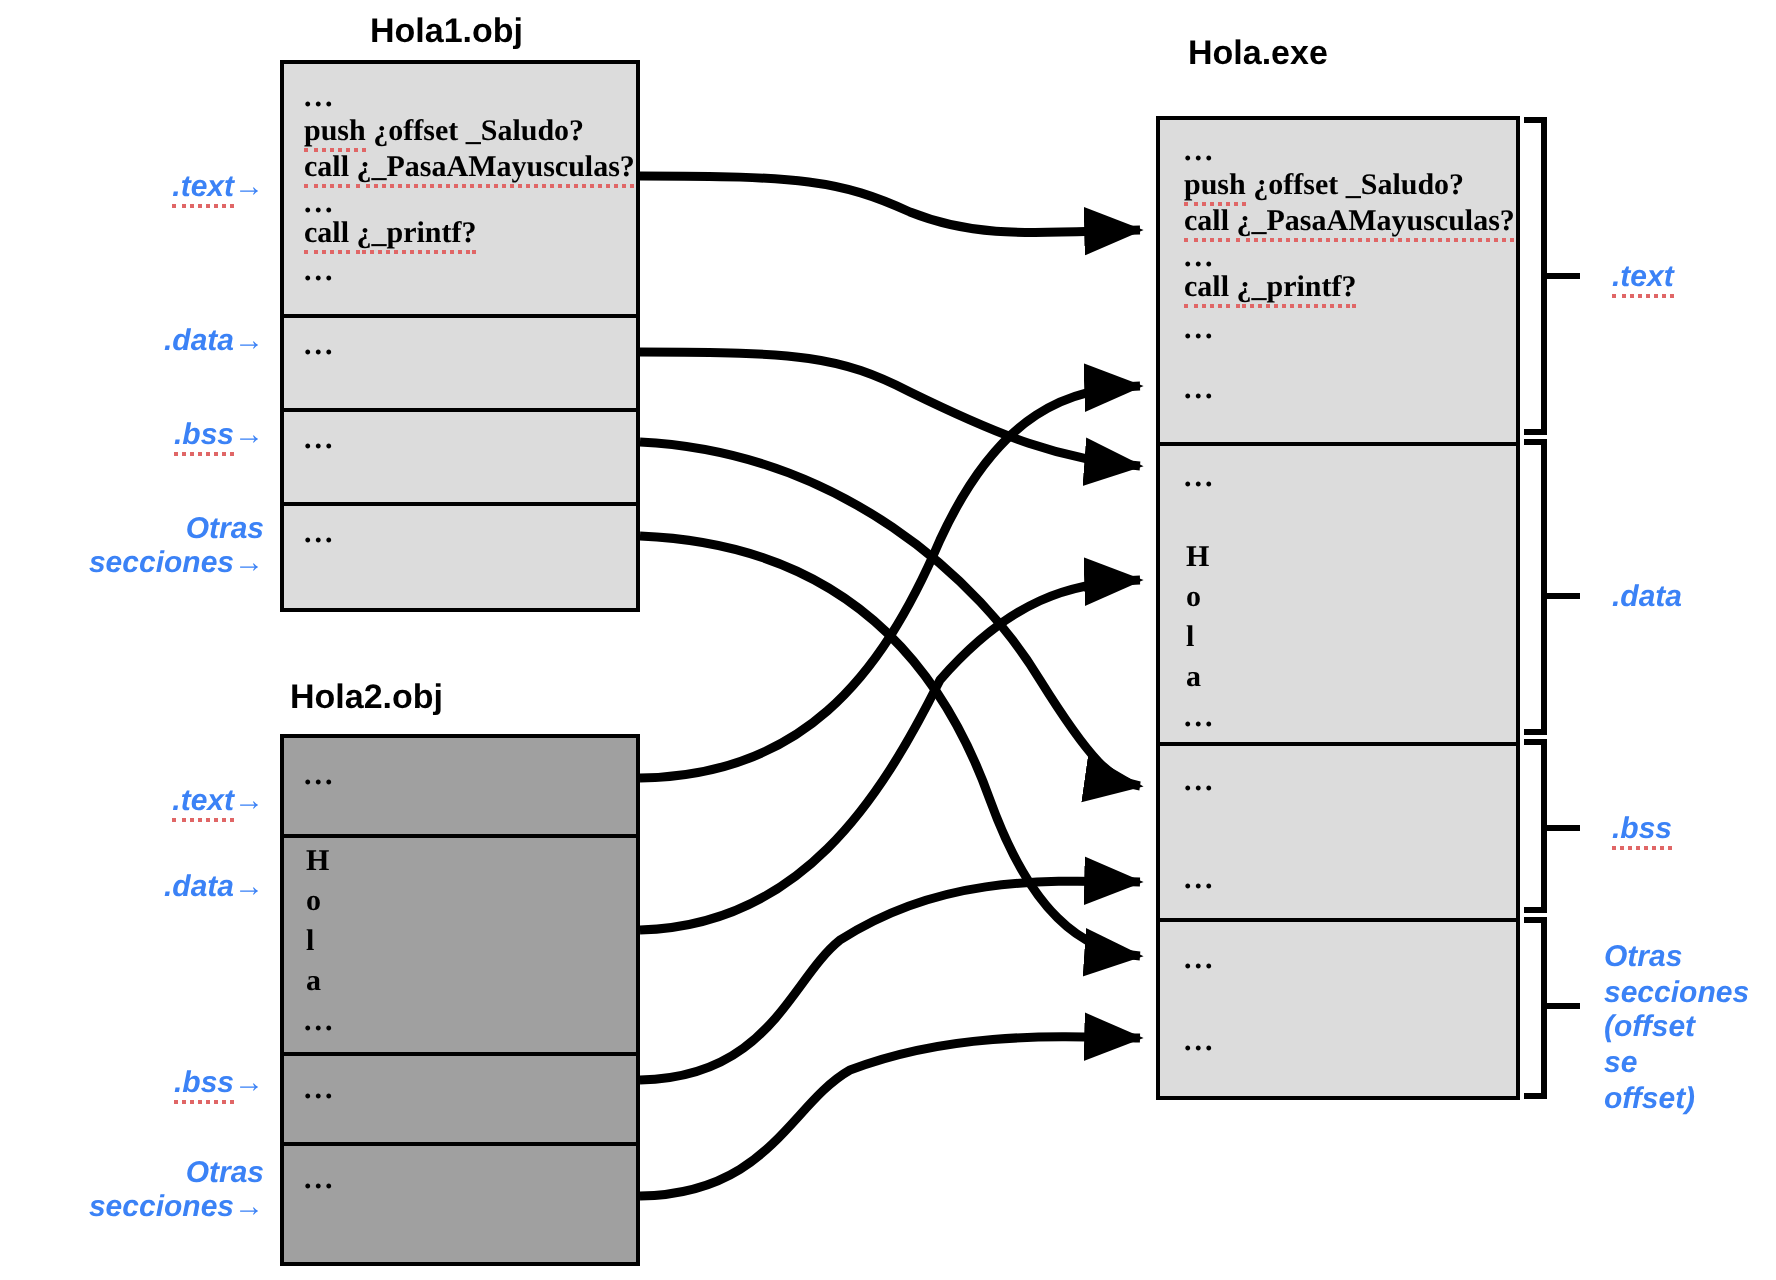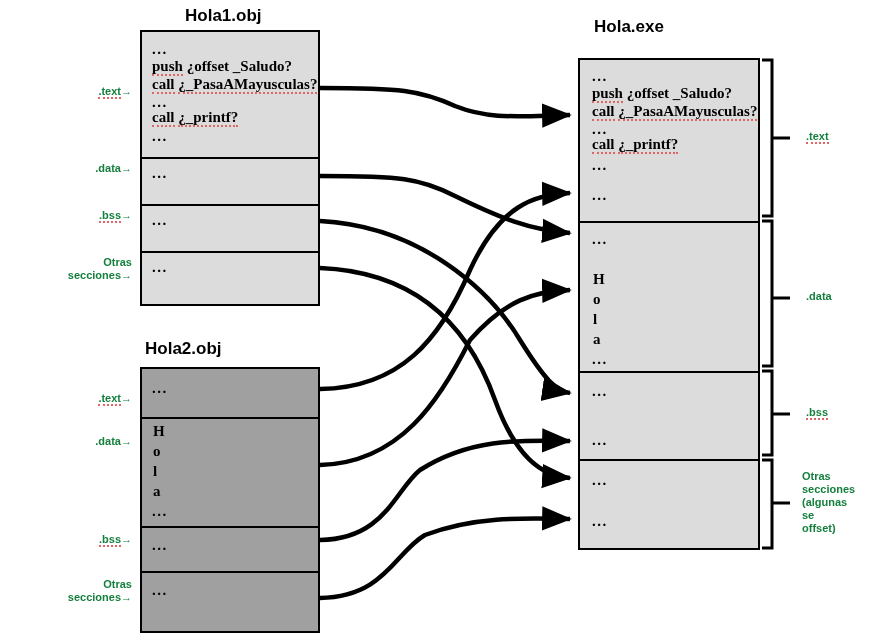--- a/index.html
+++ b/index.html
@@ -66,24 +66,25 @@
     font-size: 15px;
     color: #000;
     line-height: 1;
   }
 
   
   .side-label {
     position: absolute;
     font-family: "Liberation Sans", sans-serif;
     font-weight: bold;
-    font-size: 11px;
-    color: #15803d;
+    font-size: 15px;
+    color: #3b82f6;
     text-align: right;
     white-space: nowrap;
+    font-style: italic;
   }
   .side-label.right-side { text-align: left; }
   .label-spell {
     border-bottom: 2px dotted #e06666;
   }
   .multi {
     text-align: right;
     line-height: 1.15;
   }
 
@@ -193,21 +194,21 @@
 
   <div class="side-label right-side" style="left:806px; top:130px;"><span class="label-spell">.text</span></div>
 
   <div class="side-label right-side" style="left:806px; top:290px;"><span>.data</span></div>
 
   <div class="side-label right-side" style="left:806px; top:406px;"><span class="label-spell">.bss</span></div>
 
   <div class="side-label right-side" style="left:802px; top:470px; line-height:1.18;">
     <div>Otras</div>
     <div>secciones</div>
-    <div>(algunas</div>
+    <div>(offset</div>
     <div> se</div>
     <div>offset)</div>
   </div>
 
   <svg class="overlay" viewBox="0 0 888 640">
     <defs>
       <marker id="ah" markerWidth="7" markerHeight="7" refX="6.2" refY="3.1" orient="auto" markerUnits="strokeWidth">
         <path d="M0,0.4 L6.6,3.1 L0,5.8 z" fill="#000"></path>
       </marker>
     </defs>

